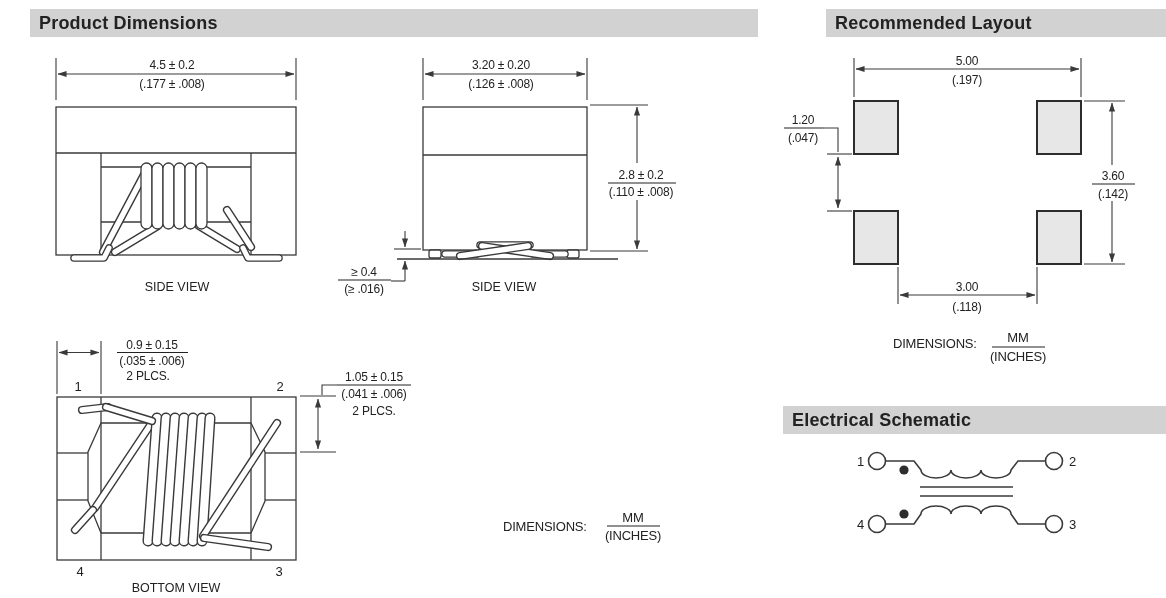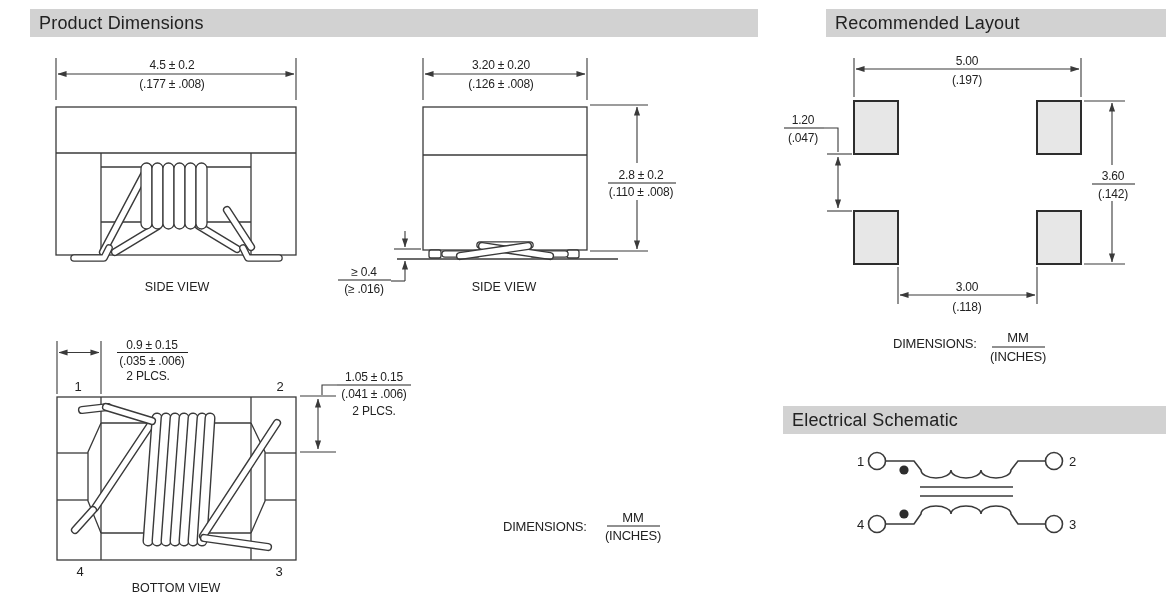--- a/index.html
+++ b/index.html
@@ -1,20 +1,20 @@
 <!DOCTYPE html>
 <html style="--header_bg: #d2d2d2; --ink: #3a3a3a; --text: #222222; --pad_fill: #e7e7e7;"><head>
 <meta charset="utf-8">
 <style>
   html,body{margin:0;padding:0;background:#fff;}
   #page{position:relative;width:1166px;height:598px;background:#fff;overflow:hidden;
         font-family:"Liberation Sans",sans-serif;}
   .hdr{position:absolute;height:28px;background:var(--header_bg,#d2d2d2);
        display:flex;align-items:center;box-sizing:border-box;padding-left:9px;}
-  .hdr span{font-weight:normal;font-size:18px;color:var(--text,#1f1f1f);letter-spacing:.2px;}
+  .hdr span{font-weight:bold;font-size:18px;color:var(--text,#1f1f1f);letter-spacing:.2px;}
   #hdr-left{left:30px;top:9px;width:728px;}
   #hdr-right{left:826px;top:9px;width:380px;}
   #hdr-schem{left:783px;top:406px;width:383px;}
   svg{position:absolute;left:0;top:0;}
   .ln{stroke:var(--ink,#3a3a3a);stroke-width:1.3;fill:none;}
   .lw{stroke:var(--ink,#3a3a3a);stroke-width:1.3;fill:#fff;}
   .dim{stroke:var(--ink,#3a3a3a);stroke-width:1.1;fill:none;}
   .frac{stroke:var(--text,#222);stroke-width:1.2;}
   .wo{stroke:var(--ink,#3a3a3a);stroke-width:8.2;stroke-linecap:round;fill:none;}
   .wi{stroke:#fff;stroke-width:5.4;stroke-linecap:round;fill:none;}

